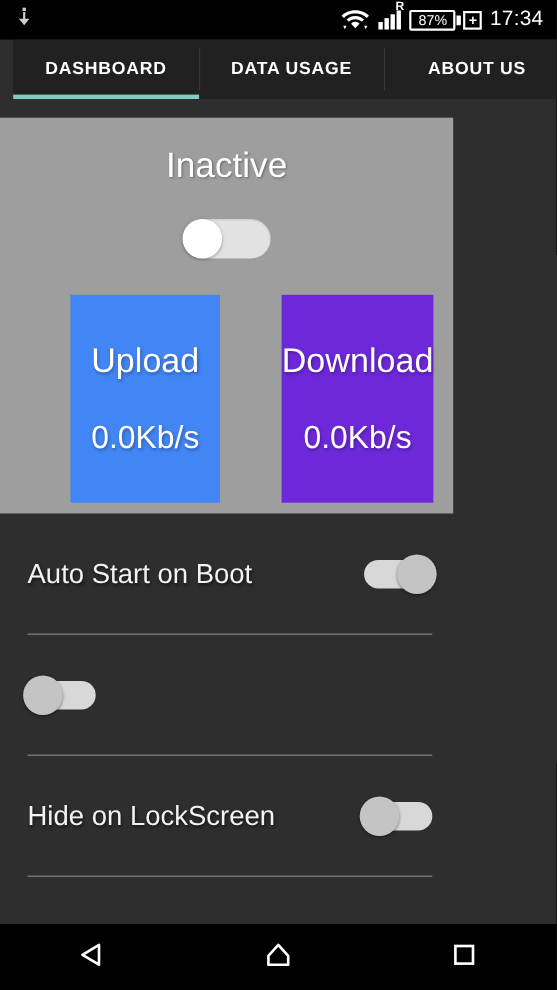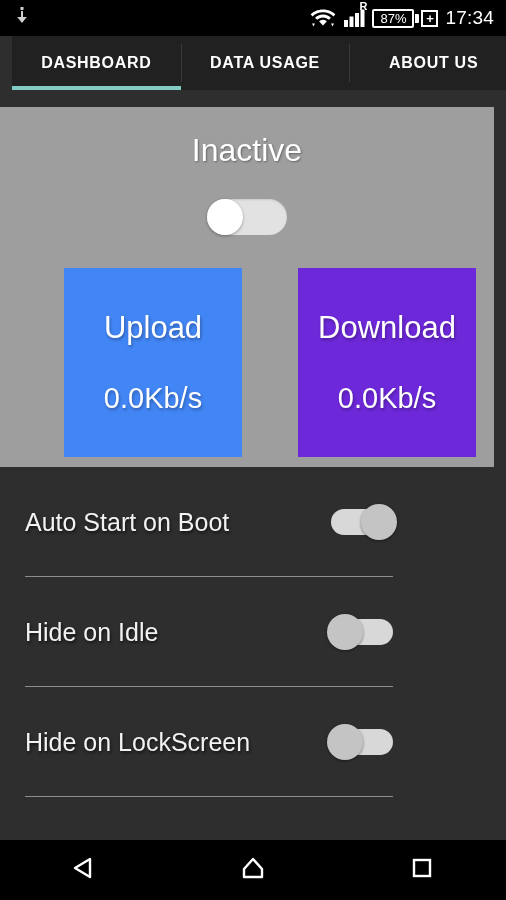--- a/index.html
+++ b/index.html
@@ -58,21 +58,21 @@
     content:""; position:absolute; left:0; top:8px; bottom:8px;
     width:1px; background:#3a3a3a;
   }
   .tab.active::after {
     content:""; position:absolute; left:0; right:0; bottom:0;
     height:4px; background:#80cbc4;
   }
 
   
   .dash {
-    position:absolute; top:107px; left:0; width:494px; height:360px;
+    position:absolute; top:107px; left:0; width:412px; height:360px;
     background:#9e9e9e;
   }
   .status-title {
     text-align:center; color:#fff; font-size:32px; padding-top:25px;
     text-shadow:1px 1px 2px rgba(0,0,0,.35);
   }
   .main-toggle-wrap {
     display:flex; justify-content:center; margin-top:30px;
   }
   .switch {
@@ -217,21 +217,20 @@
   </div>
 
   <div class="settings">
     <div class="srow">
       <div class="stext">Auto Start on Boot</div>
       <div class="mswitch on">
         <div class="mknob"></div>
       </div>
     </div>
     <div class="srow">
-      <div class="stext">Hide on Idle</div>
       <div class="mswitch off">
         <div class="mknob"></div>
       </div>
     </div>
     <div class="srow">
       <div class="stext">Hide on LockScreen</div>
       <div class="mswitch off">
         <div class="mknob"></div>
       </div>
     </div>

